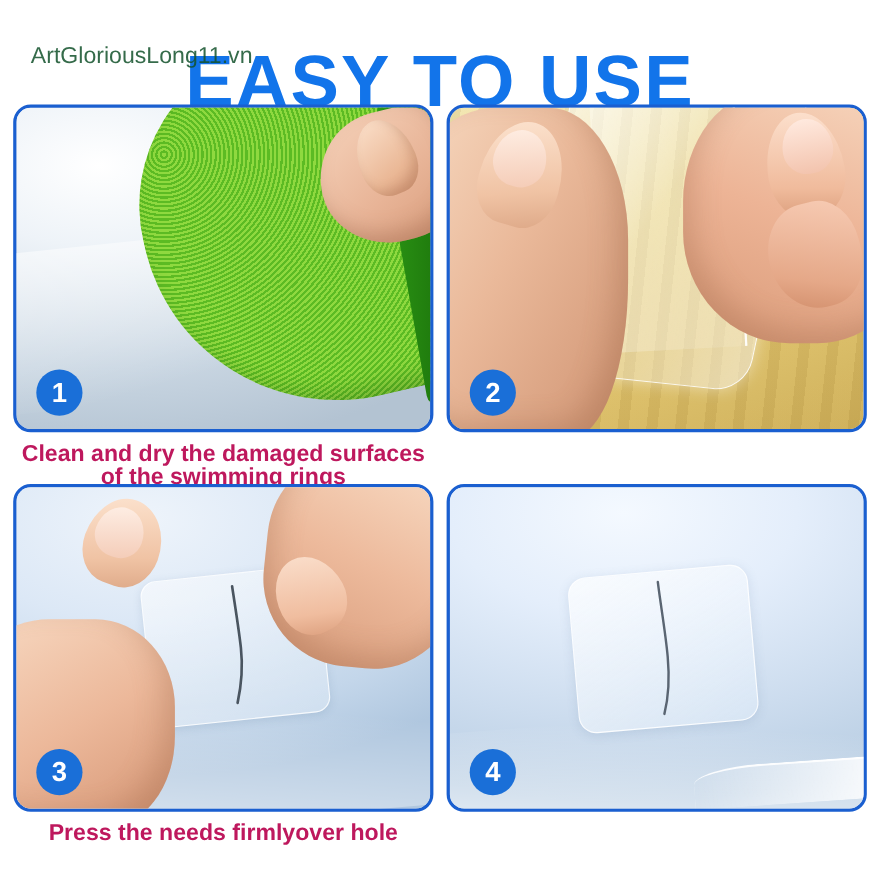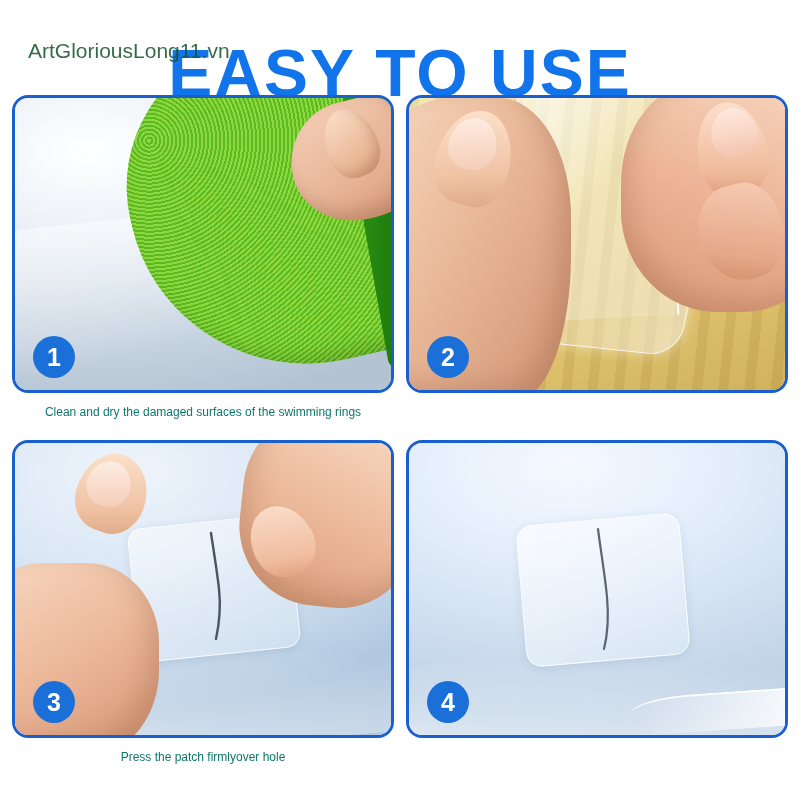--- a/index.html
+++ b/index.html
@@ -93,24 +93,24 @@
     line-height: 42px;
     text-align: center;
     z-index: 9;
     font-family: "Liberation Sans", sans-serif;
   }
 
   .caption {
     margin-top: 9px;
     width: 382px;
     text-align: center;
-    font-size: 12px;
+    font-size: 21px;
     line-height: 21px;
-    font-weight: normal;
-    color: #0f766e;
+    font-weight: bold;
+    color: #be185d;
     font-family: "Liberation Sans", sans-serif;
   }
 
   
   .scene { position: absolute; inset: 0; }
 
   
   .p1-bg {
     position: absolute; inset: 0;
     background:
@@ -410,21 +410,21 @@
           <path d="M16 2 C19 22, 22 40, 24 58 C26 76, 24 94, 21 108" stroke="#4a5560" stroke-width="2.4" fill="none" stroke-linecap="round"></path>
         </svg>
         <div class="p3-handR"></div>
         <div class="p3-thumbR"></div>
         <div class="p3-handL"></div>
         <div class="p3-thumbL"></div>
         <div class="p3-nailL"></div>
       </div>
       <div class="badge">3</div>
     </div>
-    <div class="caption">Press the patch firmlyover hole</div>
+    <div class="caption">Press the needs firmlyover hole</div>
   </div>
 
   <div class="cell cell-4">
     <div class="panel">
       <div class="scene">
         <div class="p4-bg"></div>
         <div class="p4-sheen"></div>
         <div class="p4-fold"></div>
         <div class="p4-patch"></div>
         <svg class="p4-crack" viewBox="0 0 34 124">

